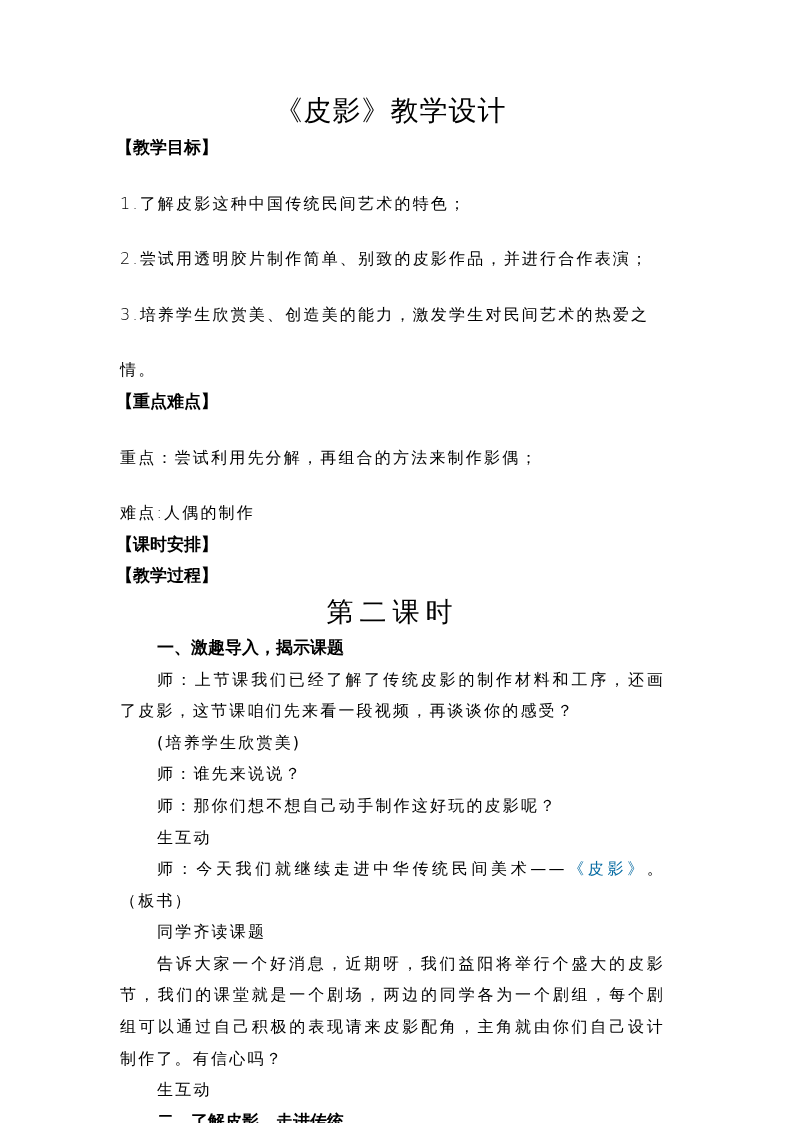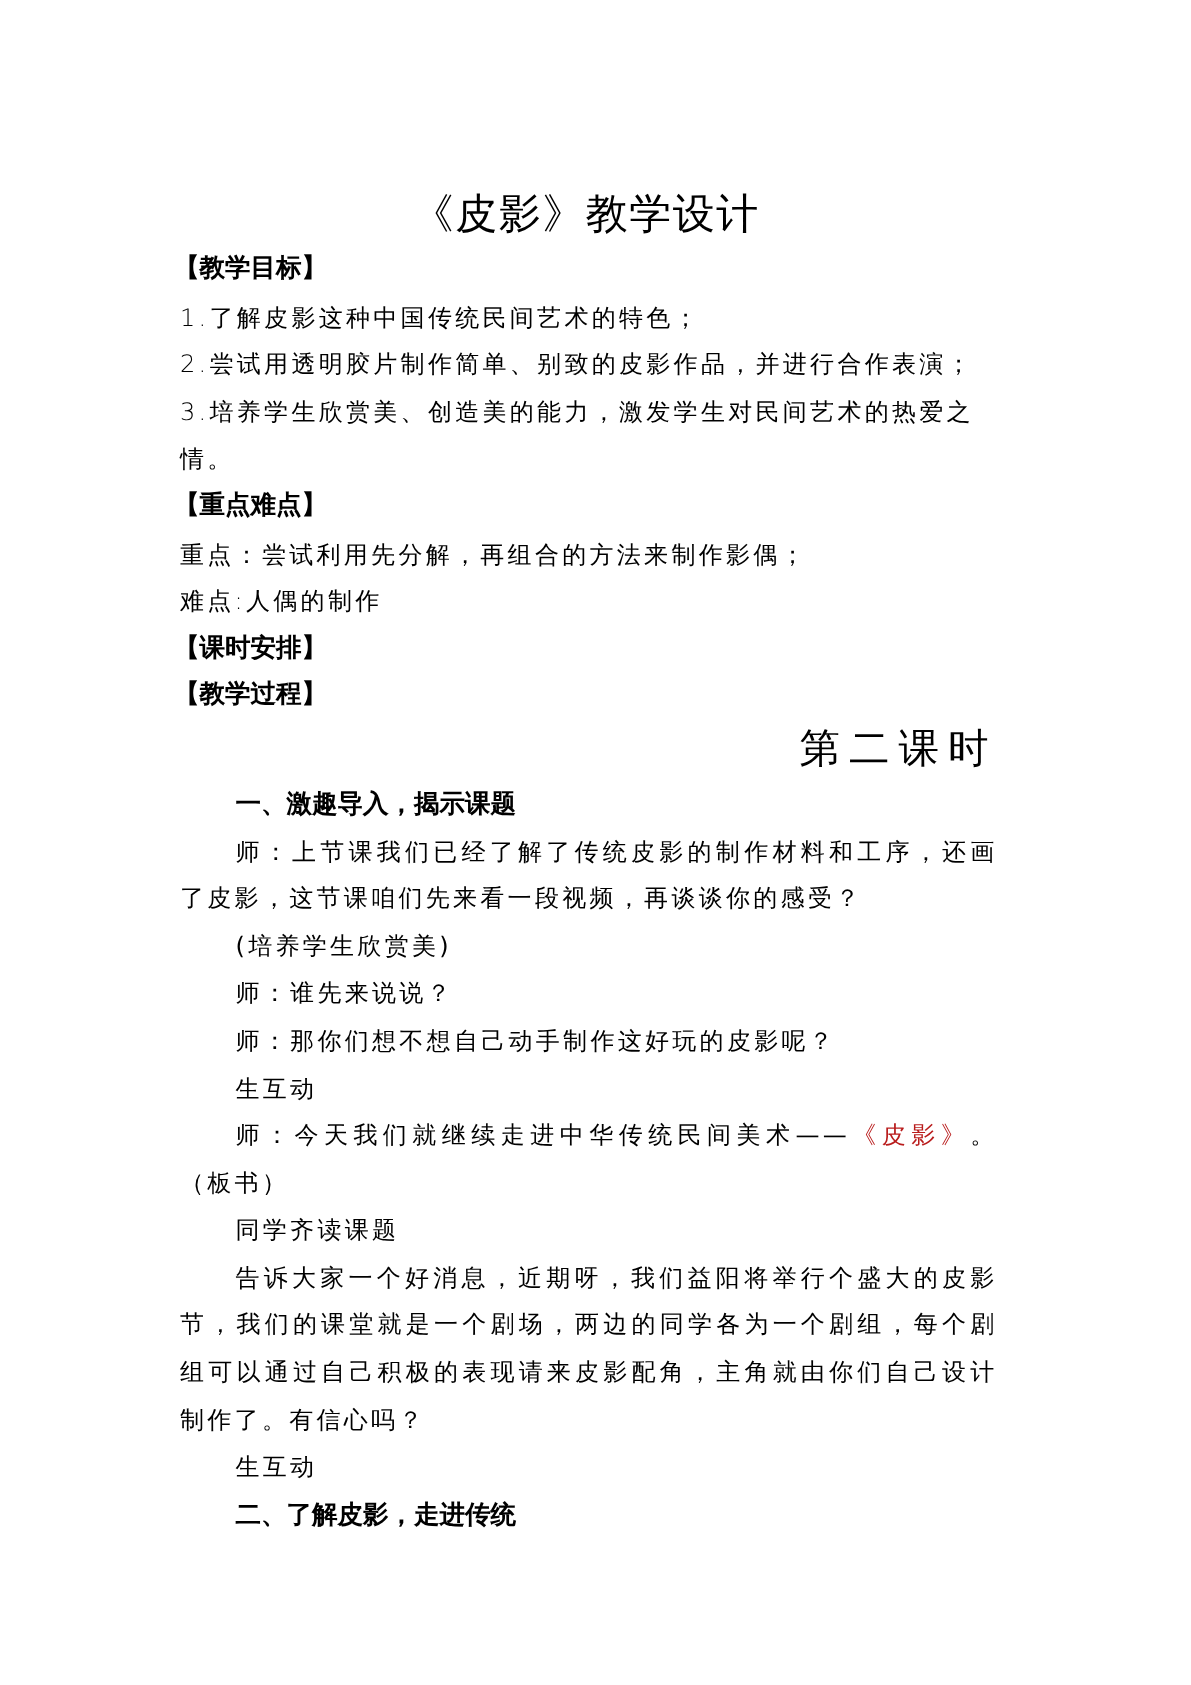--- a/index.html
+++ b/index.html
@@ -1,34 +1,34 @@
 <!DOCTYPE html>
 <html><head>
 <meta charset="utf-8">
 <style>
   html, body { margin: 0; padding: 0; background: #ffffff; }
   body { width: 794px; height: 1123px; position: relative; overflow: hidden;
          font-family: "DejaVu Serif", "Liberation Serif", serif; color: #000; }
   .page { position: absolute; left: 120px; top: 90px; width: 545px; }
   .title { text-align: center; font-size: 28px; line-height: 42px; height: 42px;
-           font-family: "DejaVu Serif", serif; letter-spacing: 1px; margin-left: -4px; margin-top: 32px; }
+           font-family: "DejaVu Serif", serif; letter-spacing: 1px; margin-left: -4px; }
   .heading { font-size: 17px; font-weight: bold; line-height: 31.6px; height: 31.6px;
              font-family: "DejaVu Sans", sans-serif; margin-left: -4px; }
   .line { font-size: 16px; line-height: 31.6px; min-height: 31.6px; letter-spacing: 2.2px;
-          white-space: nowrap; font-family: "DejaVu Sans", sans-serif; font-weight: 300; }
+          white-space: nowrap; font-family: "DejaVu Sans", sans-serif; font-weight: 300; margin-top: 24px; }
   .para { font-size: 16px; line-height: 31.6px; letter-spacing: 2.2px;
           font-family: "DejaVu Sans", sans-serif; text-align: justify; }
   .indent { text-indent: 37px; }
-  .sub-title { text-align: right; font-size: 27px; line-height: 40px; height: 40px;
+  .sub-title { text-align: center; font-size: 27px; line-height: 40px; height: 40px;
                letter-spacing: 6px; font-family: "DejaVu Serif", serif; }
   .section { font-size: 17px; font-weight: bold; line-height: 31.6px; height: 31.6px;
              padding-left: 37px; font-family: Liberation Serif, serif; }
   .subsection { font-size: 17px; font-weight: bold; line-height: 31.6px; height: 31.6px;
                 padding-left: 42px; letter-spacing: 2px; font-family: "DejaVu Sans", sans-serif; }
-  .gray { color: #b91c1c; }
+  .gray { color: #0369a1; }
 </style>
 </head>
 <body>
 
 <div class="page">
   <div class="title">《皮影》教学设计</div>
 
   <div class="heading">【教学目标】</div>
   <div class="line">1.了解皮影这种中国传统民间艺术的特色；</div>
   <div class="line">2.尝试用透明胶片制作简单、别致的皮影作品，并进行合作表演；</div>

